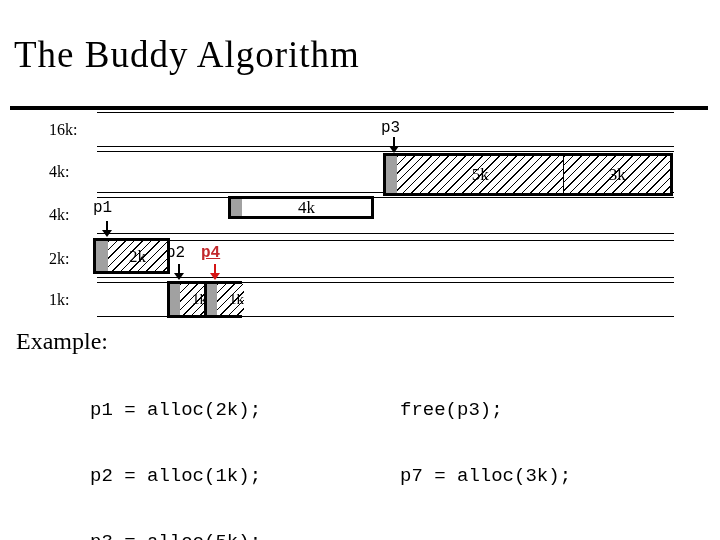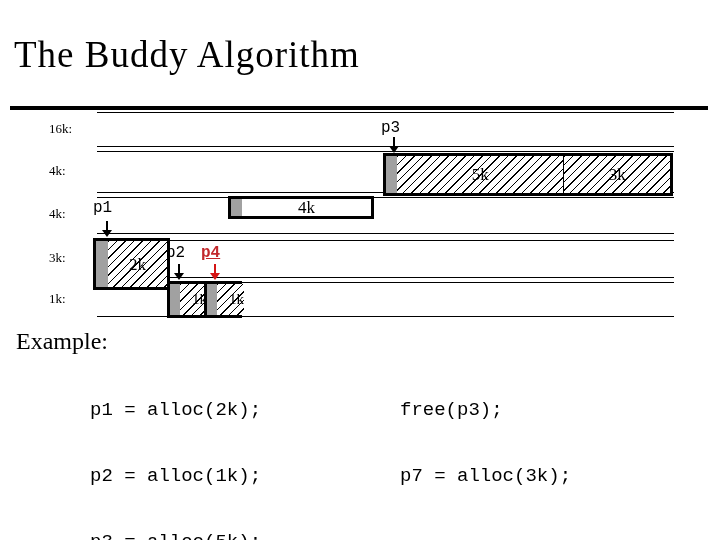--- a/index.html
+++ b/index.html
@@ -13,21 +13,21 @@
 
   
   .band{left:97px;width:577px;border-top:1px solid #000;border-bottom:1px solid #000;
         background:transparent;box-sizing:border-box;}
   .b16{top:112px;height:35px;}
   .b8 {top:151px;height:42px;}
   .b4 {top:197px;height:37px;}
   .b2 {top:240px;height:38px;}
   .b1 {top:282px;height:35px;}
 
-  .rowlabel{left:49px;font-size:13px;color:#000;white-space:nowrap;}
+  .rowlabel{left:49px;font-size:16px;color:#000;white-space:nowrap;}
   .rl16{top:121px;} .rl8{top:163px;} .rl4{top:206px;} .rl2{top:250px;} .rl1{top:291px;}
 
   
   .block{box-sizing:border-box;border:3px solid #000;background:#fff;display:flex;
          align-items:stretch;}
   .graybar{background:var(--block_gray,#a1a1a1);flex:0 0 auto;}
   .hatch{background-color:#fff;
          background-image:repeating-linear-gradient(135deg,#000 0px,#000 1px,transparent 1px,transparent 6px);
          display:flex;align-items:center;justify-content:center;}
   .seglabel{font-size:17px;color:#000;line-height:1;}
@@ -35,21 +35,21 @@
   .whitearea{background:#fff;display:flex;align-items:center;justify-content:center;flex:1 1 auto;}
 
   .blk8{left:383px;top:153px;width:290px;height:43px;}
   .blk8 .graybar{width:11px;}
   .blk8 .h5{flex:167 0 0;}
   .blk8 .h3{flex:106 0 0;}
 
   .blk4{left:228px;top:196px;width:146px;height:23px;}
   .blk4 .graybar{width:11px;}
 
-  .blk2{left:93px;top:238px;width:77px;height:52px;}
+  .blk2{left:93px;top:238px;width:77px;height:36px;}
   .blk2 .graybar{width:12px;}
   .blk2 .hatch{flex:1 1 auto;}
 
   .blk1a{left:167px;top:281px;width:37px;height:37px;}
   .blk1b{left:204px;top:281px;width:38px;height:37px;}
   .blk1a .graybar,.blk1b .graybar{width:10px;}
   .blk1a .hatch,.blk1b .hatch{flex:1 1 auto;}
   .blk1a .seglabel,.blk1b .seglabel{font-size:15px;margin-left:12px;}
 
   
@@ -80,21 +80,21 @@
 
 <div class="abs band b16"></div>
 <div class="abs band b8"></div>
 <div class="abs band b4"></div>
 <div class="abs band b2"></div>
 <div class="abs band b1"></div>
 
 <div class="abs rowlabel rl16">16k:</div>
 <div class="abs rowlabel rl8">4k:</div>
 <div class="abs rowlabel rl4">4k:</div>
-<div class="abs rowlabel rl2">3k:</div>
+<div class="abs rowlabel rl2">2k:</div>
 <div class="abs rowlabel rl1">1k:</div>
 
 <div class="abs block blk8">
   <div class="graybar"></div>
   <div class="hatch h5">
     <span class="seglabel">5k</span>
   </div>
   <div class="divider"></div>
   <div class="hatch h3">
     <span class="seglabel">3k</span>

